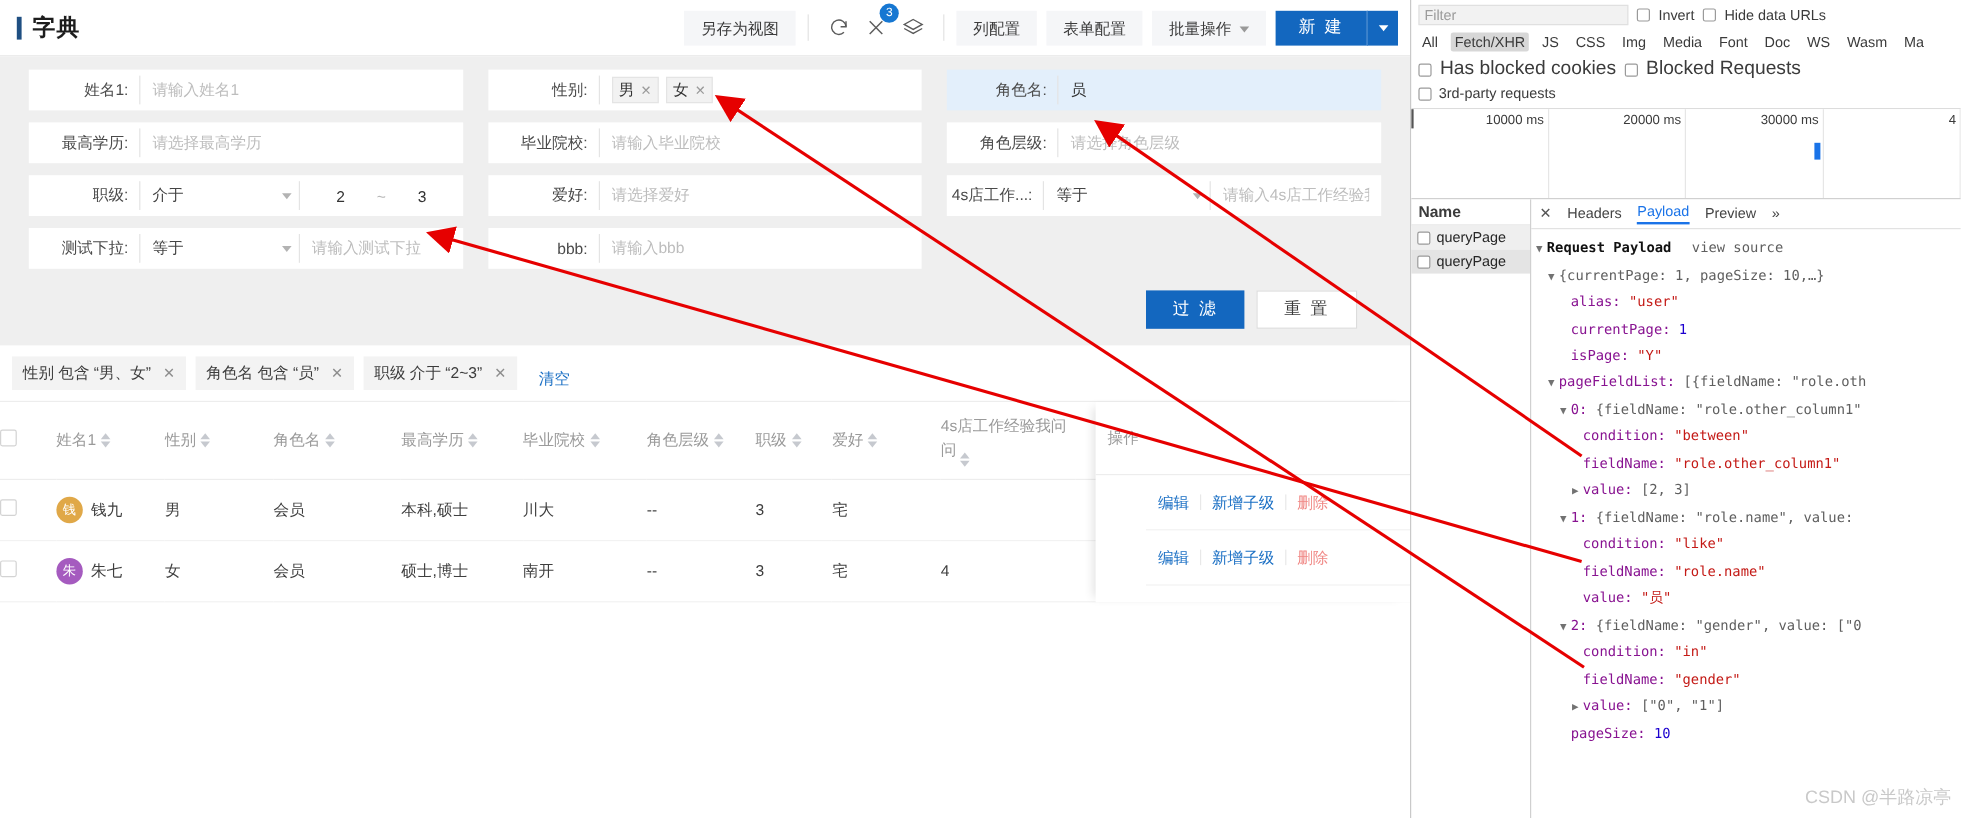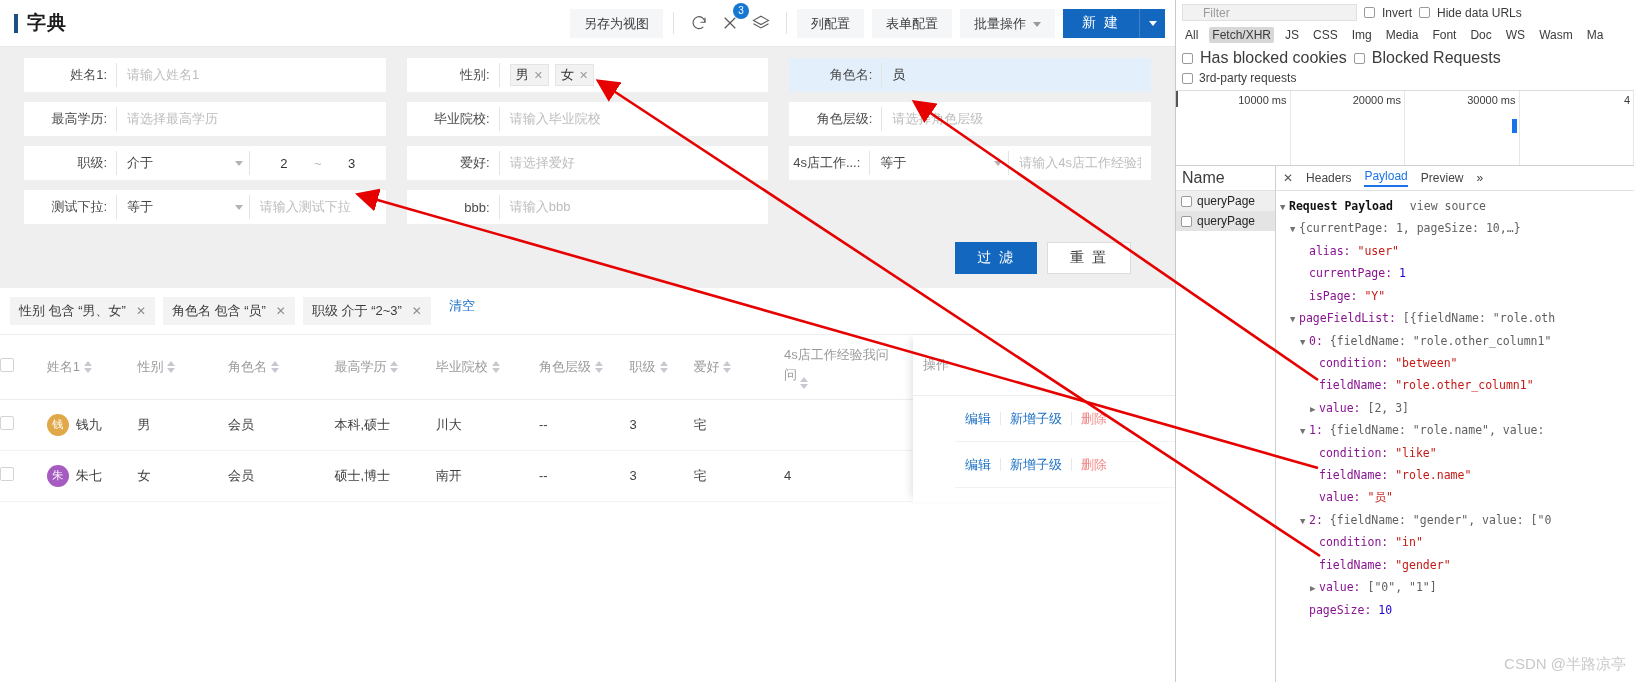--- a/index.html
+++ b/index.html
@@ -46,21 +46,21 @@
   .tag .x { color:#9a9a9a; margin-left:5px; font-size:11px; cursor:pointer;}
   .range { flex:1; display:flex; align-items:center; justify-content:center; gap:0; }
   .range .num { flex:1; text-align:center; color:#333; }
   .range .tilde { color:#b8b8b8; width:20px; text-align:center;}
 
   .actions-row { display:flex; justify-content:flex-end; align-items:center; padding:8px 44px 14px 0; gap:10px; }
   .btn-filter { background:#1367bf; color:#fff; border:none; height:32px; padding:0 22px; font-size:14px; letter-spacing:2px; cursor:pointer; font-family:inherit;}
   .btn-reset { background:#fff; color:#3a3a3a; border:1px solid #dcdcdc; height:32px; padding:0 22px; font-size:14px; letter-spacing:2px; cursor:pointer; font-family:inherit;}
 
   
-  .chips { display:flex; align-items:flex-start; gap:8px; padding:9px 0 9px 10px; background:#fff; border-bottom:1px solid #ededed;}
+  .chips { display:flex; align-items:flex-end; gap:8px; padding:9px 0 9px 10px; background:#fff; border-bottom:1px solid #ededed;}
   .chip { background:#f3f3f3; color:#3c3c3c; font-size:13px; padding:5px 9px; display:inline-flex; align-items:center; gap:10px;}
   .chip .cx { color:#8d8d8d; font-size:12px; cursor:pointer;}
   .clear-link { color:#1a6fc4; font-size:13px; margin-left:10px; cursor:pointer; }
 
   
   .table-wrap { position:relative; background:#fff; }
   table.grid { width:100%; border-collapse:collapse; table-layout:fixed; }
   table.grid th { font-weight:normal; color:#9a9a9a; font-size:13px; text-align:left; padding:10px 0 10px 0; border-bottom:1px solid #ededed; vertical-align:middle; }
   table.grid td { font-size:13px; color:#3f3f3f; padding:14px 0; border-bottom:1px solid #f2f2f2; }
   .th-in { display:inline-flex; align-items:center; gap:4px; }
@@ -76,35 +76,35 @@
   .op-row { display:flex; align-items:center; gap:9px; padding:0 0 0 10px; height:46px; border-bottom:1px solid #f2f2f2;margin-left:42px;}
   .op-link { color:#1a6fc4; font-size:13px; cursor:pointer; }
   .op-link.danger { color:#f08784; }
   .op-div { width:1px; height:13px; background:#e8e8e8; }
 
   
   .devtools { position:absolute; left:1175px; top:0; width:459px; height:682px; background:#fff; border-left:1px solid #c9c9c9; font-family:"Liberation Sans","DejaVu Sans",sans-serif; overflow:hidden;}
   .dt-cut { height:11px; background:#f3f3f3; border-bottom:1px solid #dfdfdf; position:relative; overflow:hidden;}
   .dt-cut .cut-txt { position:absolute; top:-5px; left:8px; font-size:11px; color:#4a4a4a; white-space:nowrap;}
   .dt-filter { display:flex; align-items:center; gap:7px; padding:4px 6px; border-bottom:0px; font-size:12px; color:#3b3b3b;}
-  .dt-input { flex:0 0 175px; height:17px; background:#f2f2f2; border:1px solid #e0e0e0; padding:0 20px; font-size:12px; color:#9b9b9b; line-height:17px;}
+  .dt-input { flex:0 0 175px; height:17px; background:#f2f2f2; border:1px solid #e0e0e0; padding:0 4px; font-size:12px; color:#9b9b9b; line-height:17px;}
   .ck { width:11px; height:11px; border:1px solid #9a9a9a; border-radius:2px; display:inline-block; background:#fff; vertical-align:-1px;}
   .dt-types { display:flex; align-items:center; gap:8px; padding:2px 6px 4px 6px; font-size:12px; color:#3b3b3b; }
   .dt-types .t { cursor:pointer; padding:1px 3px; }
   .dt-types .t.sel { background:#d7d7d7; border-radius:2px; }
   .dt-checks { padding:2px 6px; font-size:16px; color:#3b3b3b; display:flex; align-items:center; gap:7px;}
   .dt-checks2 { padding:2px 6px 5px 6px; font-size:12px; color:#3b3b3b; display:flex; align-items:center; gap:6px; border-bottom:1px solid #dcdcdc;}
   .timeline { height:75px; border-bottom:1px solid #d0d0d0; display:flex; position:relative; background:#fff;}
   .tl-cell { flex:1; border-right:1px solid #e6e6e6; position:relative; }
   .tl-cell span { position:absolute; right:3px; top:3px; font-size:11px; color:#3b3b3b;}
   .tl-bar { position:absolute; left:336px; top:28px; width:5px; height:14px; background:#1a73e8;}
   .tl-left-mark { position:absolute; left:0; top:0; width:2px; height:16px; background:#555;}
   .dt-split { display:flex; height:100%; }
   .dt-names { width:100px; border-right:1px solid #d0d0d0; }
-  .dt-names .hd { font-size:16px; color:#3b3b3b; padding:3px 6px; border-bottom:1px solid #e2e2e2;}
+  .dt-names .hd { font-size:13px; color:#3b3b3b; padding:3px 6px; border-bottom:1px solid #e2e2e2;font-weight:bold;}
   .dt-names .it { font-size:12px; color:#262626; padding:3px 5px; display:flex; align-items:center; gap:5px; }
   .dt-names .it.alt { background:#efefef; }
   .dt-names .it.sel2 { background:#e4e4e4; }
   .dt-detail { flex:1; }
   .dt-tabs { display:flex; align-items:center; gap:13px; padding:3px 7px; border-bottom:1px solid #e2e2e2; font-size:12px; color:#444;}
   .dt-tabs .tab.active { color:#1a73e8; border-bottom:2px solid #1a73e8; padding-bottom:2px;}
   .dt-x { color:#555; cursor:pointer; font-size:12px;}
   .payload { font-family:"DejaVu Sans Mono","Liberation Mono",monospace; font-size:11.5px; padding:4px 2px 0 4px; line-height:1.95; color:#222; }
   .pl-line { white-space:nowrap; }
   .k-blue { color:#881391; }

